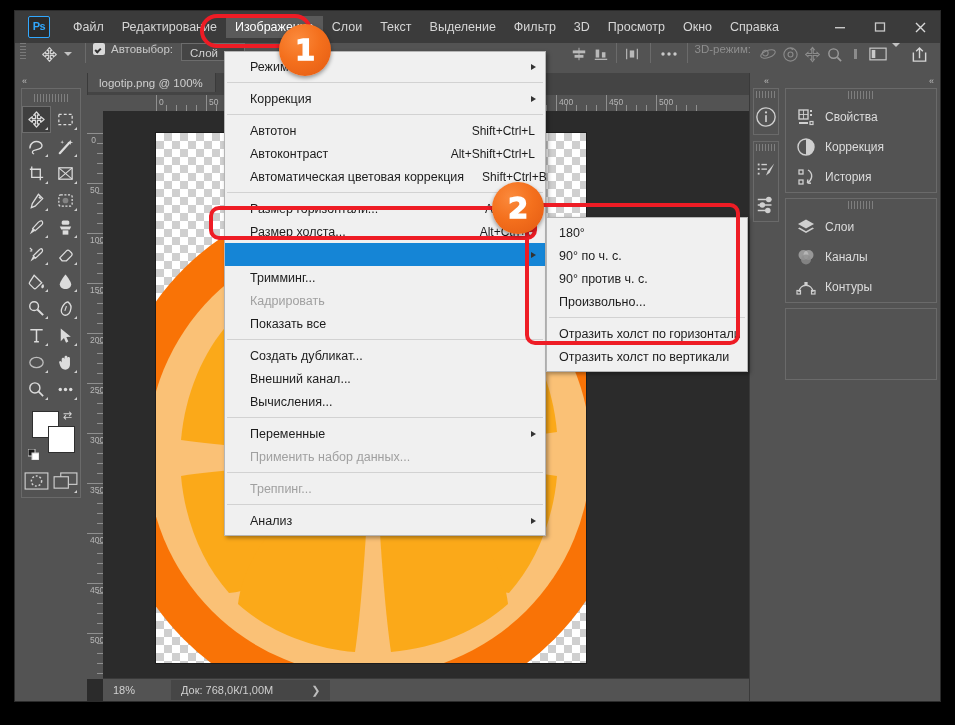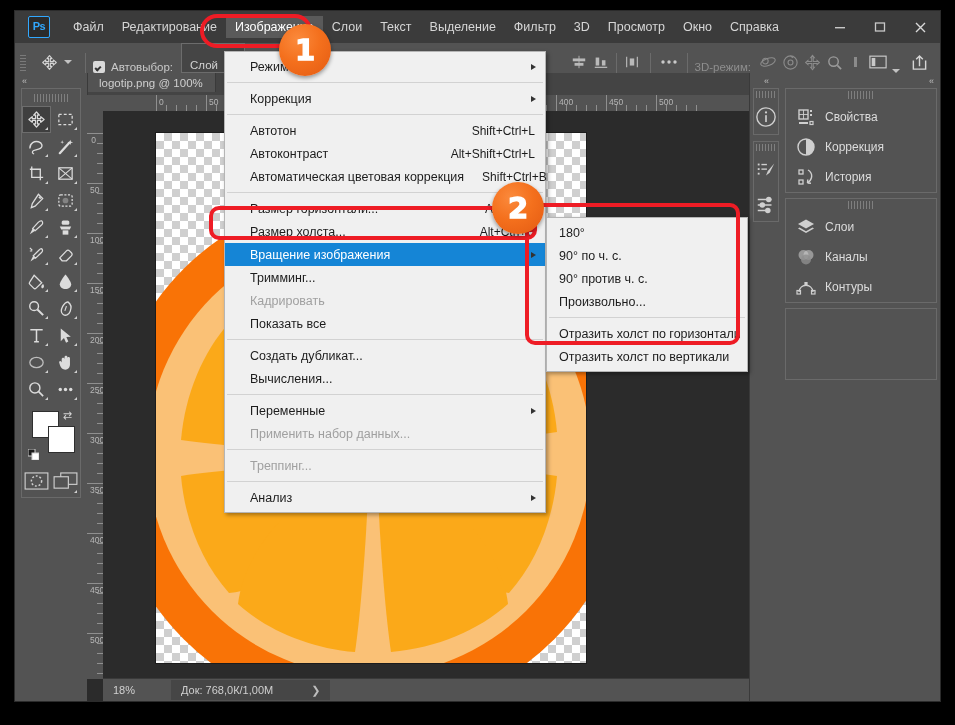--- a/index.html
+++ b/index.html
@@ -33,34 +33,34 @@
   }
   .menu-item.active{background:#5a5a5a;color:#ffffff;}
   .win-buttons{position:absolute;right:0;top:0;height:32px;display:flex;align-items:center;}
   .win-btn{width:40px;height:32px;color:#c8c8c8;font-size:12px;display:flex;
     align-items:center;justify-content:center;}
   .win-btn svg{display:block;}
 
   
   .optionsbar{
     position:absolute;left:0;top:32px;width:100%;height:30px;
-    background:#535353;border-bottom:1px solid #3a3a3a;display:flex;align-items:flex-end;
+    background:#535353;border-bottom:1px solid #3a3a3a;display:flex;align-items:flex-start;
   }
   .grip{width:6px;height:18px;margin:0 6px 0 5px;
     background:repeating-linear-gradient(to bottom,#7a7a7a 0 1px,transparent 1px 3px);}
   .ob-tool{display:flex;align-items:center;gap:4px;padding:0 6px;}
   .ob-sep{width:1px;height:20px;background:#6b6b6b;margin:0 7px;}
   .ob-label{color:#c9c9c9;font-size:11.5px;white-space:nowrap;}
   .ob-label.dim{color:#8e8e8e;}
   .ob-check{width:12px;height:12px;background:#d9d9d9;border-radius:2px;position:relative;}
   .ob-check:after{content:"";position:absolute;left:2px;top:5px;width:4px;height:2px;
     border-left:2px solid #333;border-bottom:2px solid #333;transform:rotate(-45deg);}
   .ob-select{
     background:#454545;border:1px solid #6c6c6c;color:#d2d2d2;font-size:11.5px;
-    padding:14px 8px;min-width:64px;height:18px;line-height:15px;box-sizing:border-box;}
+    padding:2px 8px;min-width:64px;height:18px;line-height:15px;box-sizing:border-box;}
   .ob-icon{color:#b9b9b9;display:flex;align-items:center;justify-content:center;
     width:22px;height:22px;}
   .ob-icon.dim{color:#8b8b8b;}
   .chev{width:0;height:0;border-left:4px solid transparent;border-right:4px solid transparent;
     border-top:4px solid #c2c2c2;}
 
   
   .tabstrip{position:absolute;left:72px;top:62px;right:0;height:22px;background:#444;}
   .doc-tab{display:inline-block;background:#535353;color:#cfcfcf;font-size:11.5px;
     padding:4px 12px 3px 12px;border-right:1px solid #3a3a3a;}
@@ -793,35 +793,37 @@
         <div class="msep"></div>
         <div class="mi">
           <span class="txt">Размер горизонтали...</span>
           <span class="acc">Alt+Ctrl+I</span>
         </div>
         <div class="mi">
           <span class="txt">Размер холста...</span>
           <span class="acc">Alt+Ctrl+C</span>
         </div>
         <div class="mi hi">
-          <span class="txt">Вращение изображения</span>
           <span class="arrow"></span>
         </div>
         <div class="mi">
           <span class="txt">Тримминг...</span>
         </div>
         <div class="mi disabled">
           <span class="txt">Кадрировать</span>
         </div>
         <div class="mi">
           <span class="txt">Показать все</span>
         </div>
         <div class="msep"></div>
         <div class="mi">
           <span class="txt">Создать дубликат...</span>
+        </div>
+        <div class="mi">
+          <span class="txt">Внешний канал...</span>
         </div>
         <div class="mi">
           <span class="txt">Вычисления...</span>
         </div>
         <div class="msep"></div>
         <div class="mi">
           <span class="txt">Переменные</span>
           <span class="arrow"></span>
         </div>
         <div class="mi disabled">

